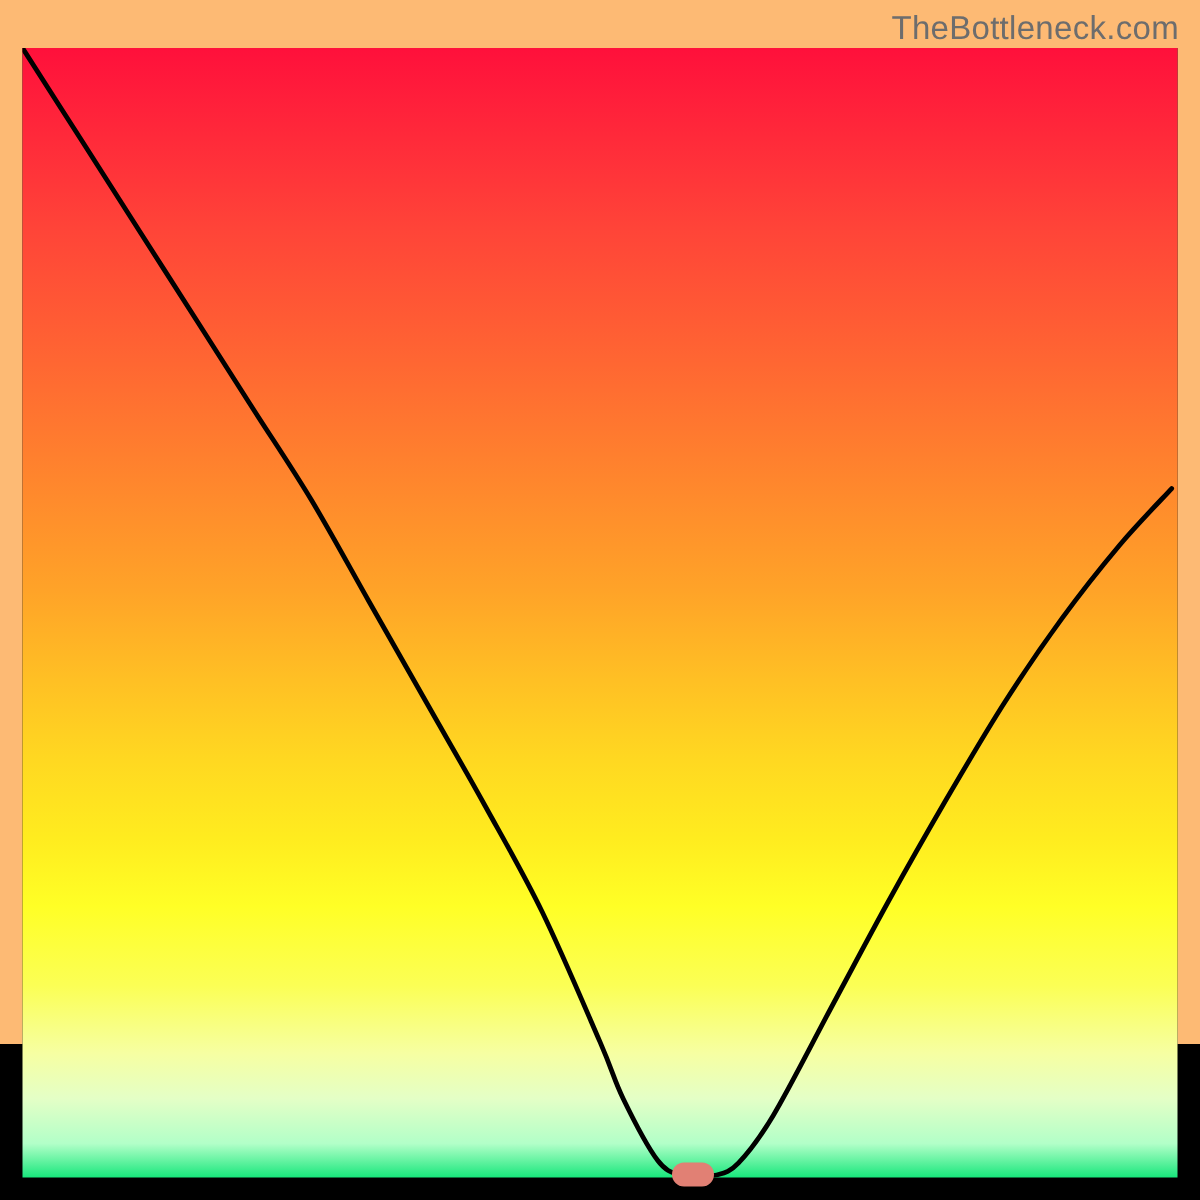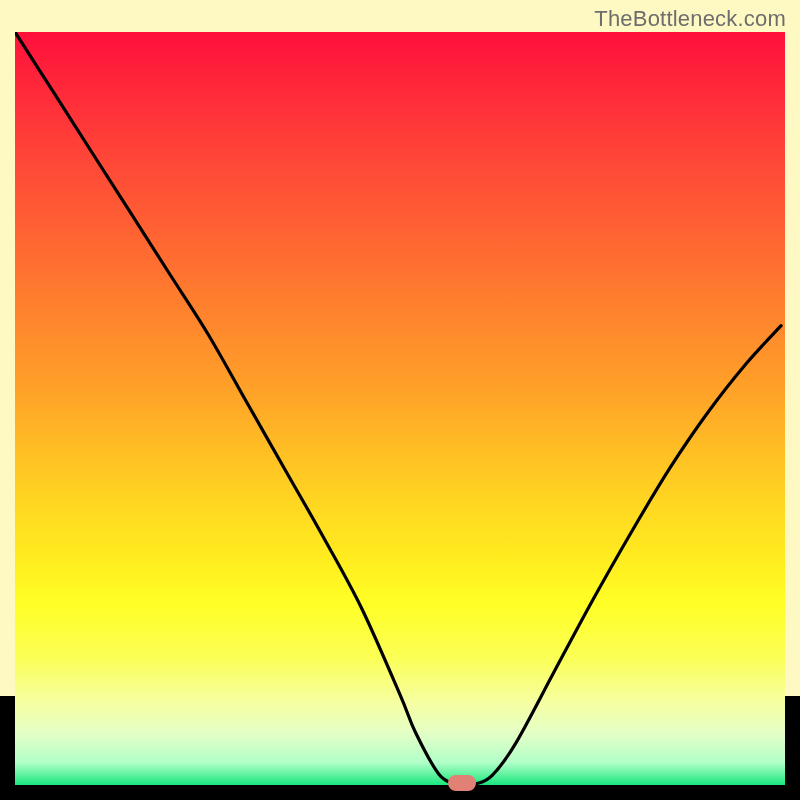--- a/index.html
+++ b/index.html
@@ -7,21 +7,21 @@
     padding: 0;
     width: 800px;
     height: 800px;
     background: #000;
     overflow: hidden;
   }
   .frame {
     position: relative;
     width: 800px;
     height: 696px;
-    background: #fef9c3;
+    background: #fdba74;
     text-align: right;
   }
   .plot-area-wrap {
     
     position: absolute;
     left: 15px;
     top: 32px;
     width: 770px;
     height: 753px;
     background: #000; 

